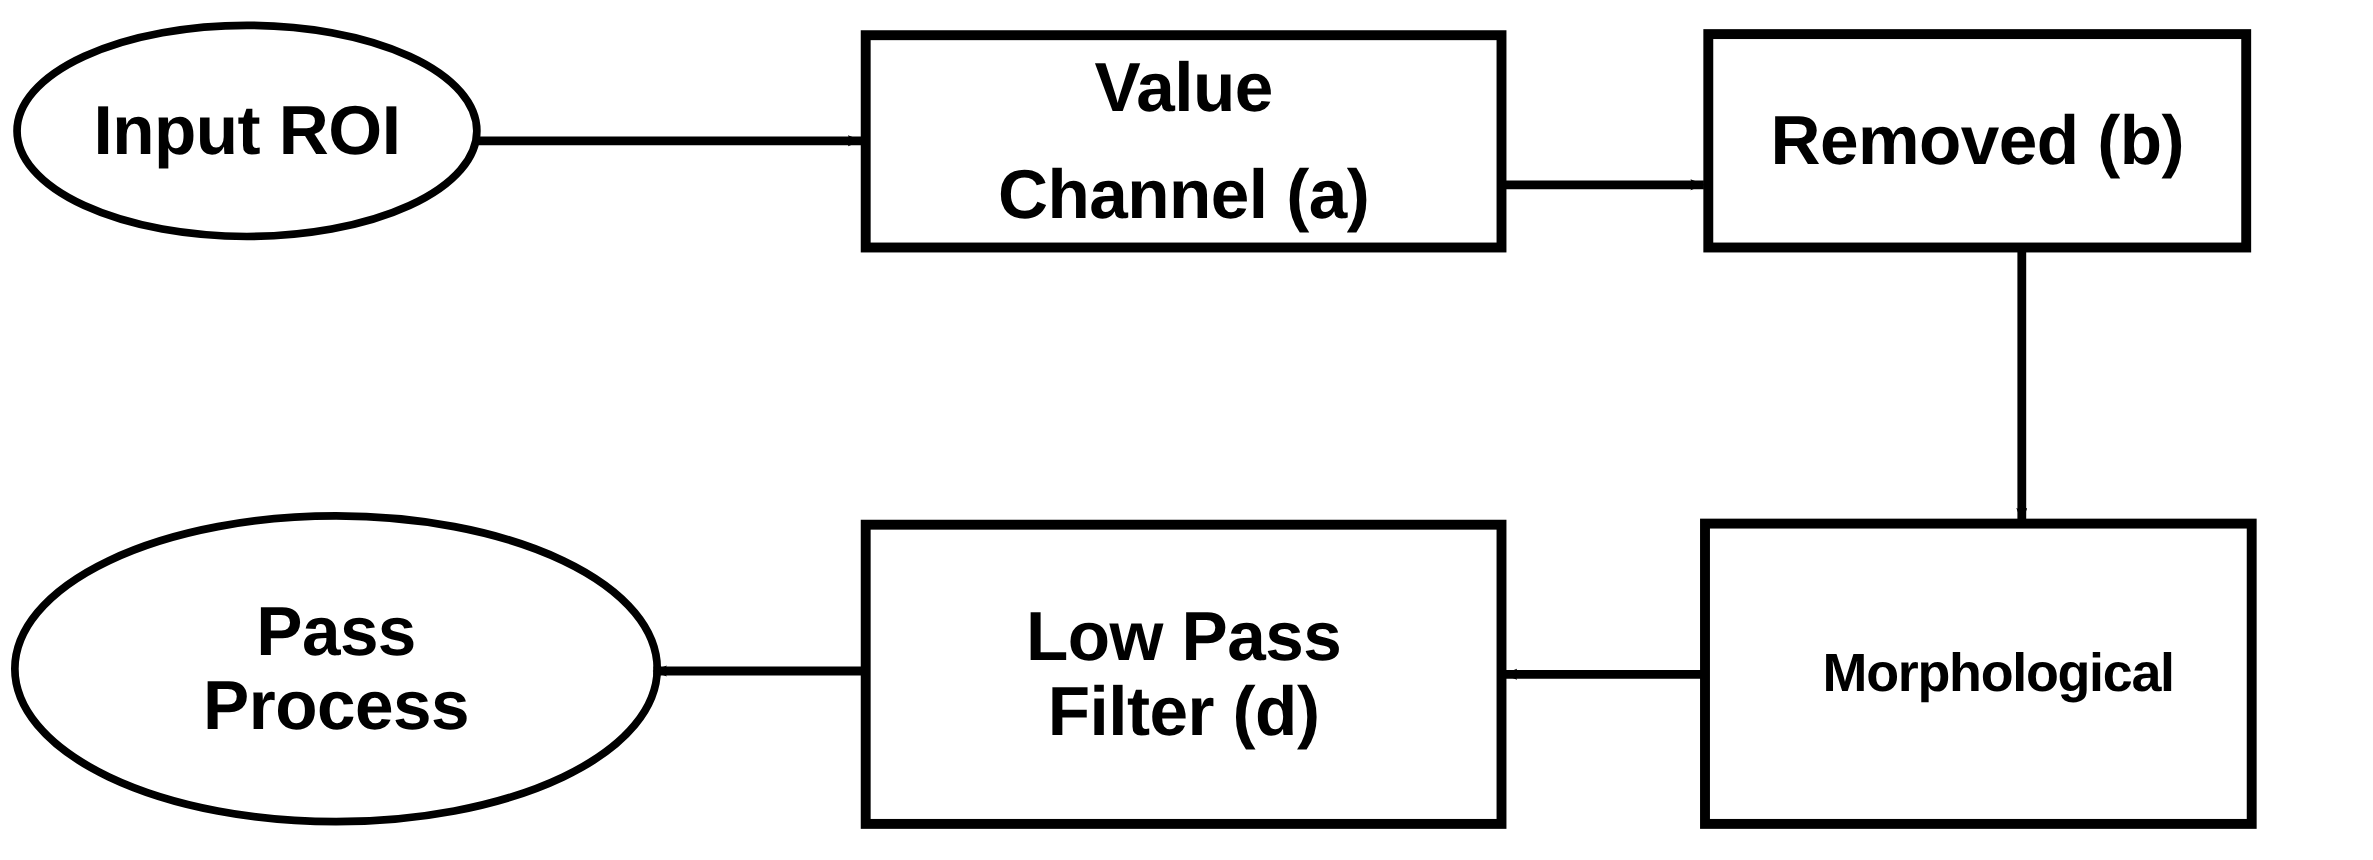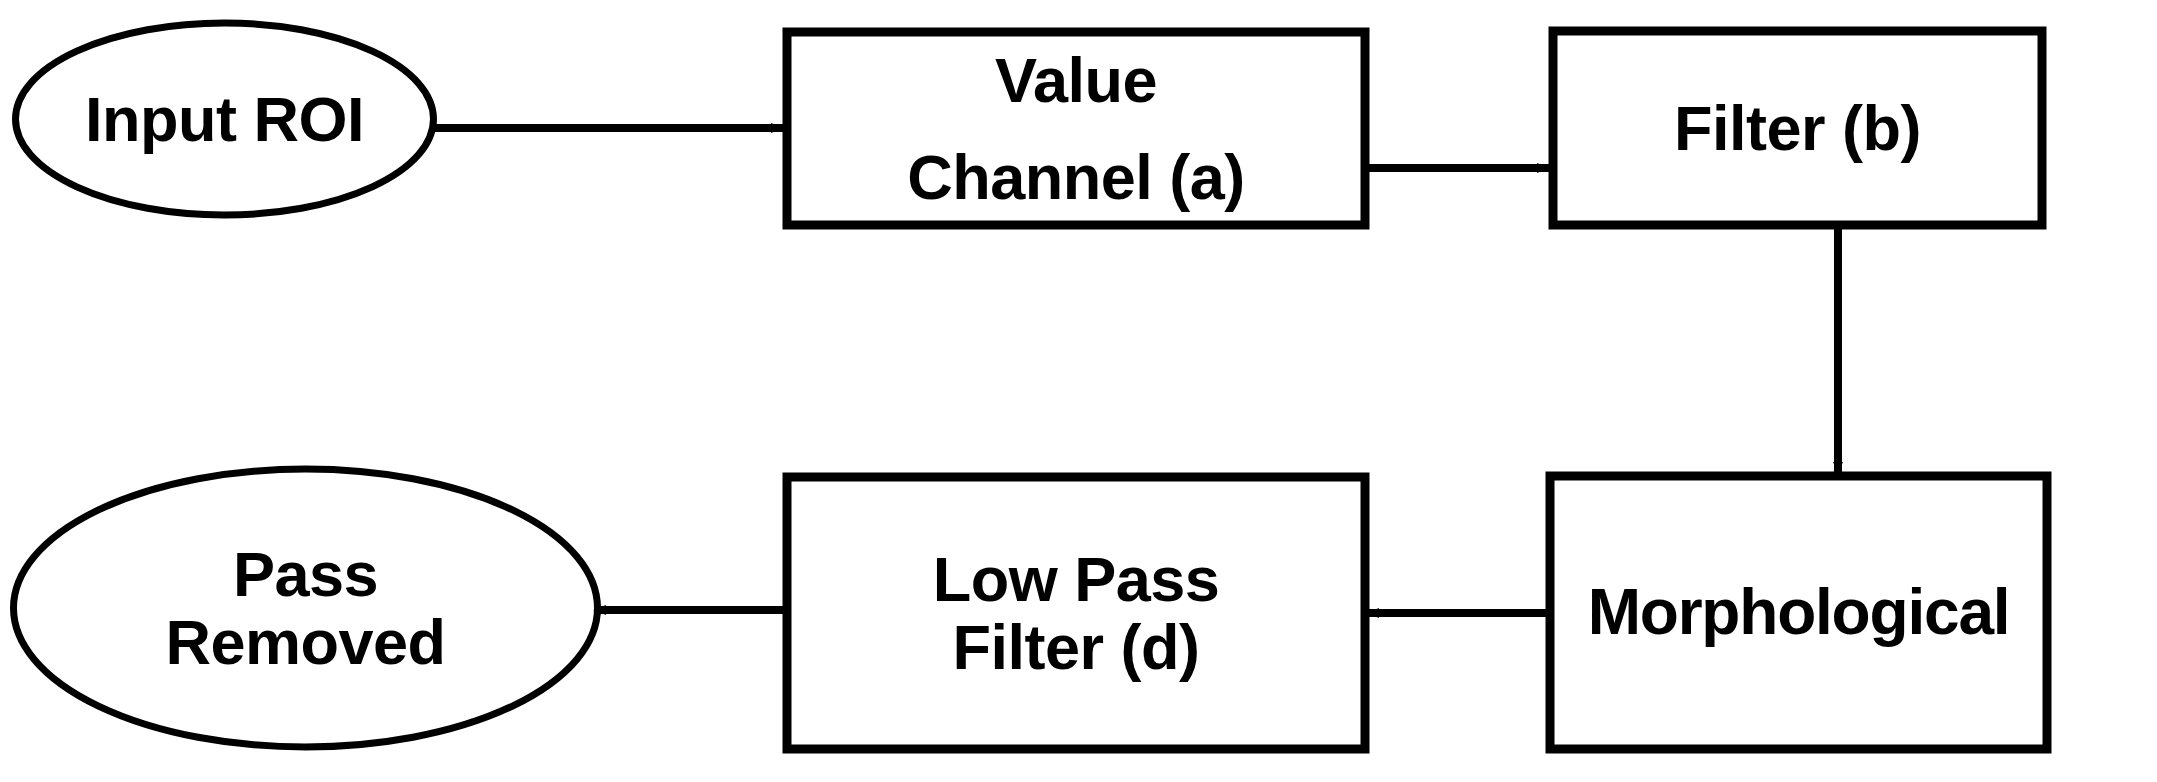--- a/index.html
+++ b/index.html
@@ -24,21 +24,21 @@
     line-height:1.08;
     letter-spacing:-0.5px;
     white-space:nowrap;
     pointer-events:none;
   }
   .node-label .ln{display:block;}
   
   #lbl-input-roi{left:14px;  top:22px;  width:421px; height:194px; font-size:63px;}
   #lbl-value-channel{left:784px; top:29px; width:584px; height:199px; font-size:63px;gap:28px;}
   #lbl-gaussian-filter{left:1550px; top:28px; width:495px; height:200px; font-size:63px;}
-  #lbl-morphological{left:1547px; top:473px; width:503px; height:279px; font-size:64px; letter-spacing:-1.2px;}
+  #lbl-morphological{left:1547px; top:473px; width:503px; height:279px; font-size:49px; letter-spacing:-1.2px;padding-left:18px;}
   #lbl-lowpass{left:784px; top:474px; width:584px; height:278px; font-size:63px;}
   #lbl-noise-removed{left:13px; top:468px; width:585px; height:280px; font-size:63px;}
 </style>
 </head>
 <body>
 
 <div id="stage">
 
   <svg class="layer" viewBox="0 0 2157 782" xmlns="http://www.w3.org/2000/svg">
     <defs>
@@ -79,30 +79,30 @@
   <div class="node-label" id="lbl-input-roi">
     <span class="ln">Input ROI</span>
   </div>
 
   <div class="node-label" id="lbl-value-channel">
     <span class="ln">Value</span>
     <span class="ln">Channel (a)</span>
   </div>
 
   <div class="node-label" id="lbl-gaussian-filter">
-    <span class="ln">Filter (b)</span>
+    <span class="ln">Removed (b)</span>
   </div>
 
   <div class="node-label" id="lbl-morphological">
     <span class="ln">Morphological</span>
   </div>
 
   <div class="node-label" id="lbl-lowpass">
     <span class="ln">Low Pass</span>
     <span class="ln">Filter (d)</span>
   </div>
 
   <div class="node-label" id="lbl-noise-removed">
     <span class="ln">Pass</span>
-    <span class="ln">Removed</span>
+    <span class="ln">Process</span>
   </div>
 
 </div>
 
 </body></html>

